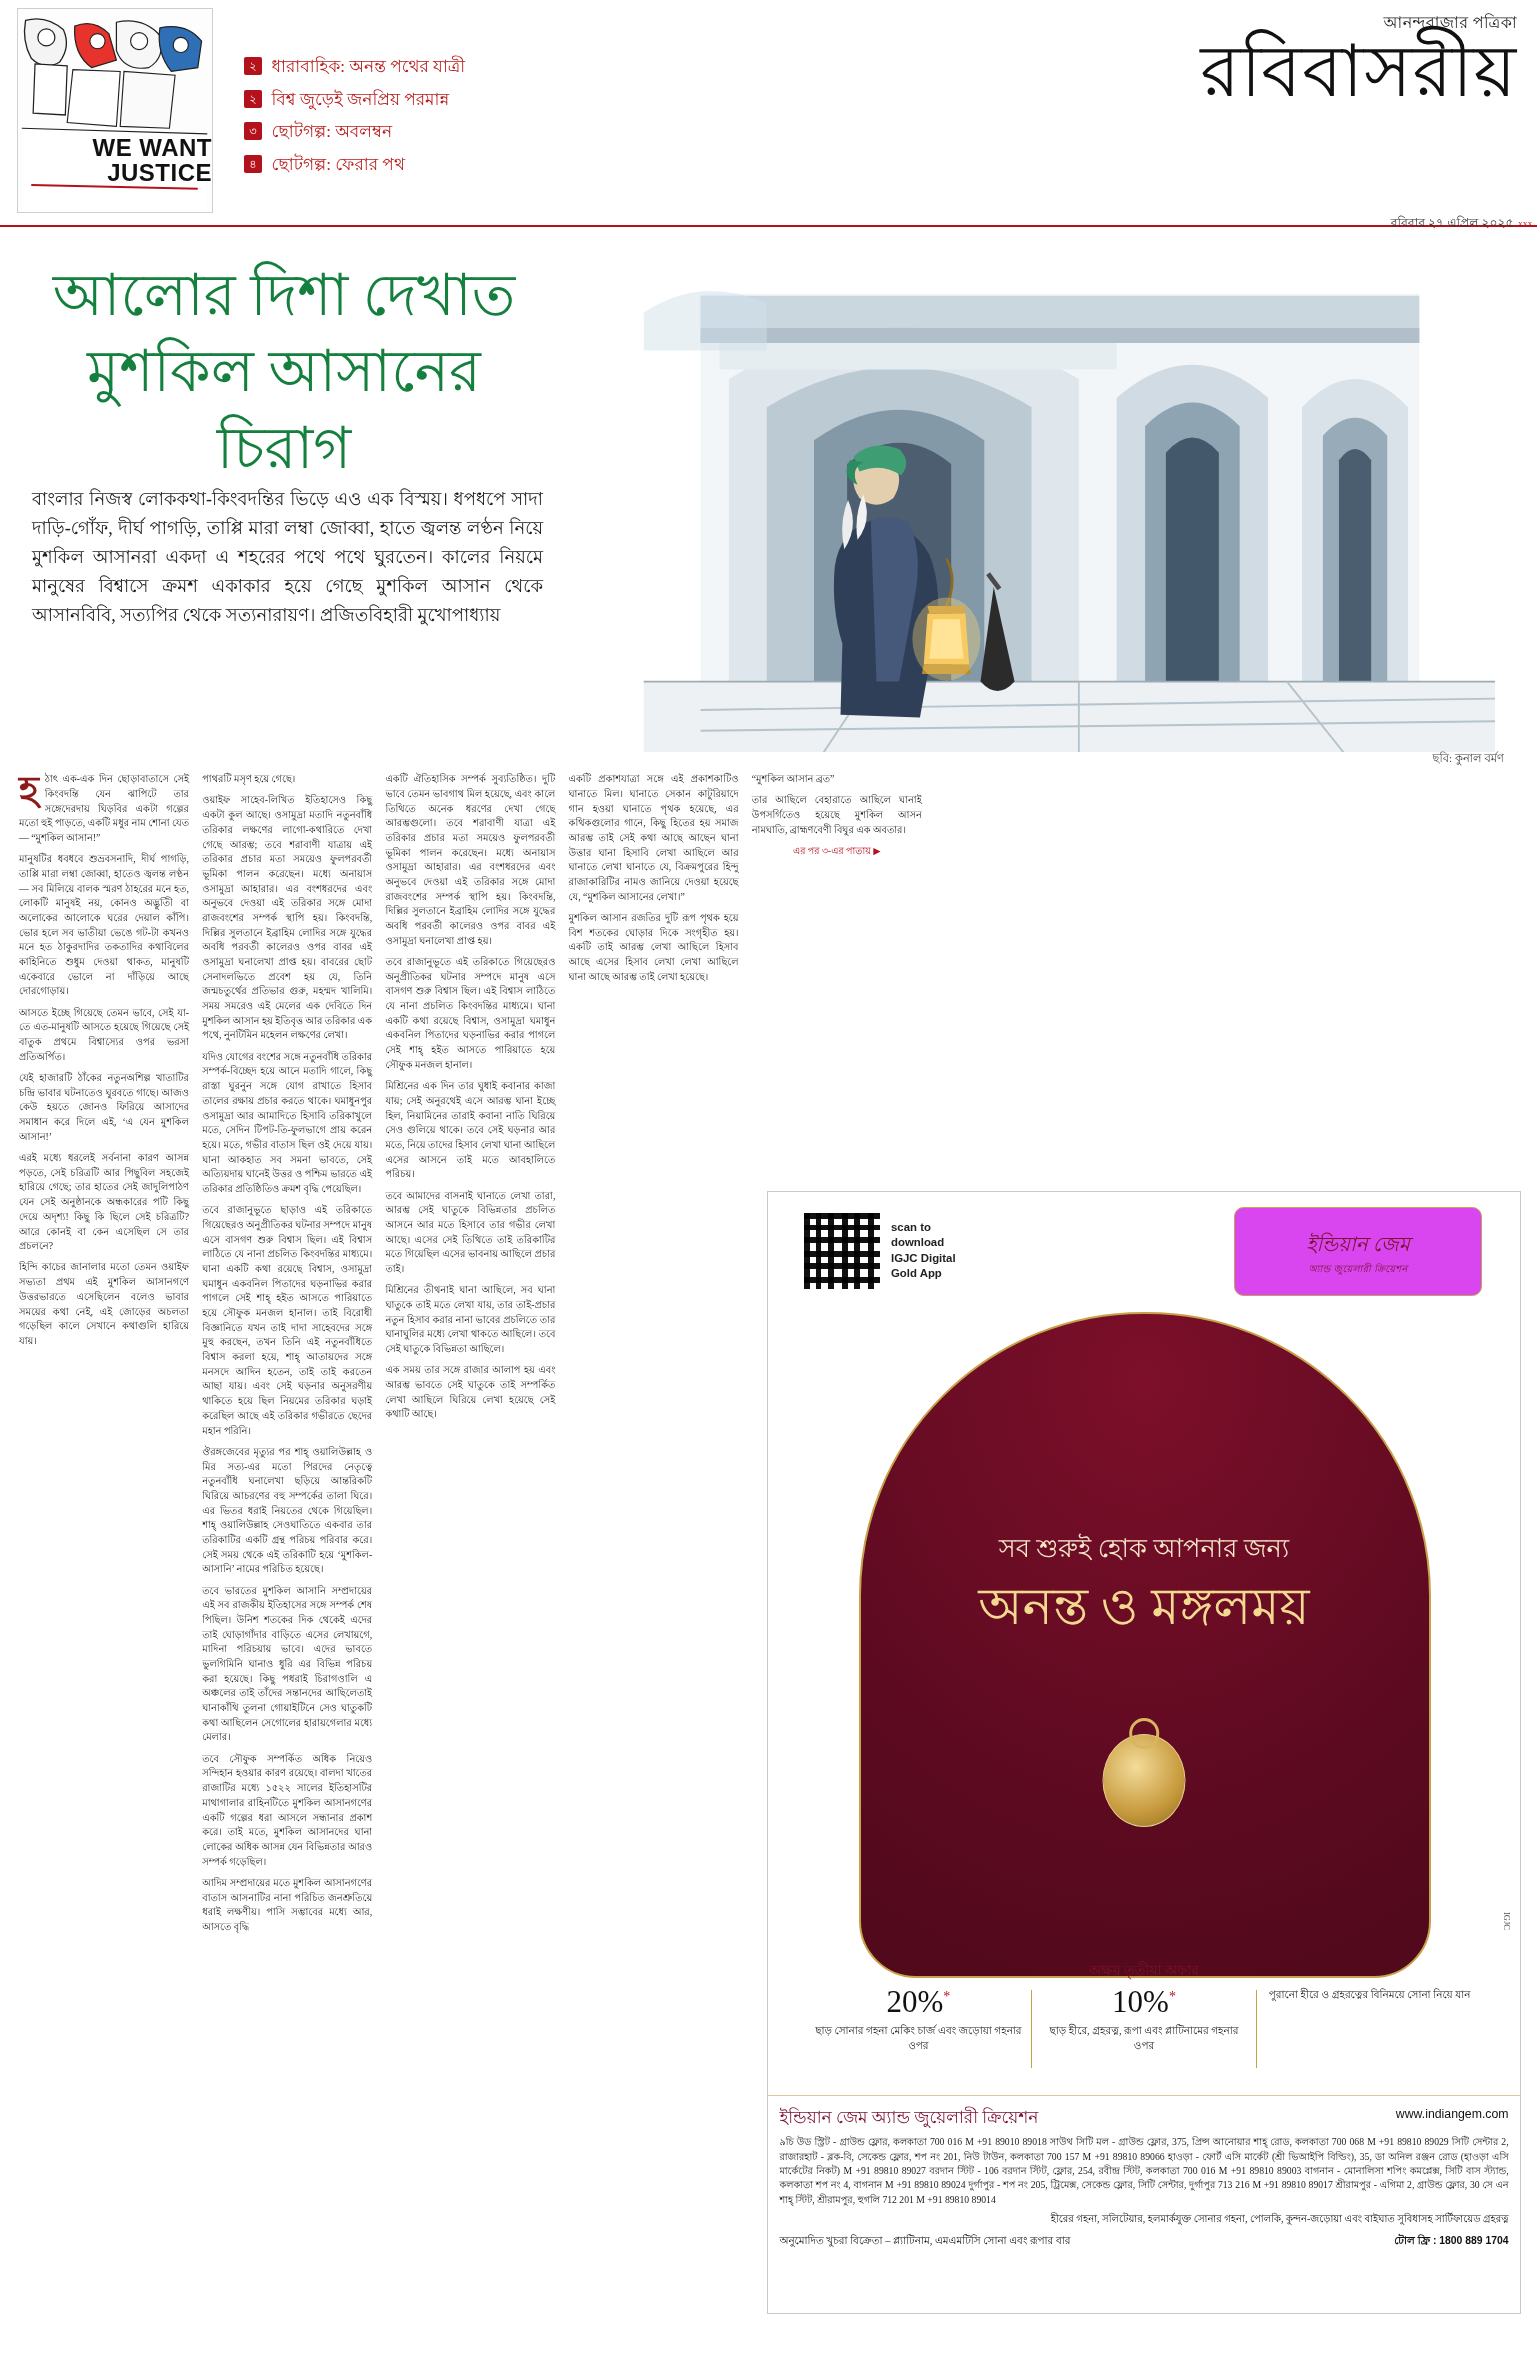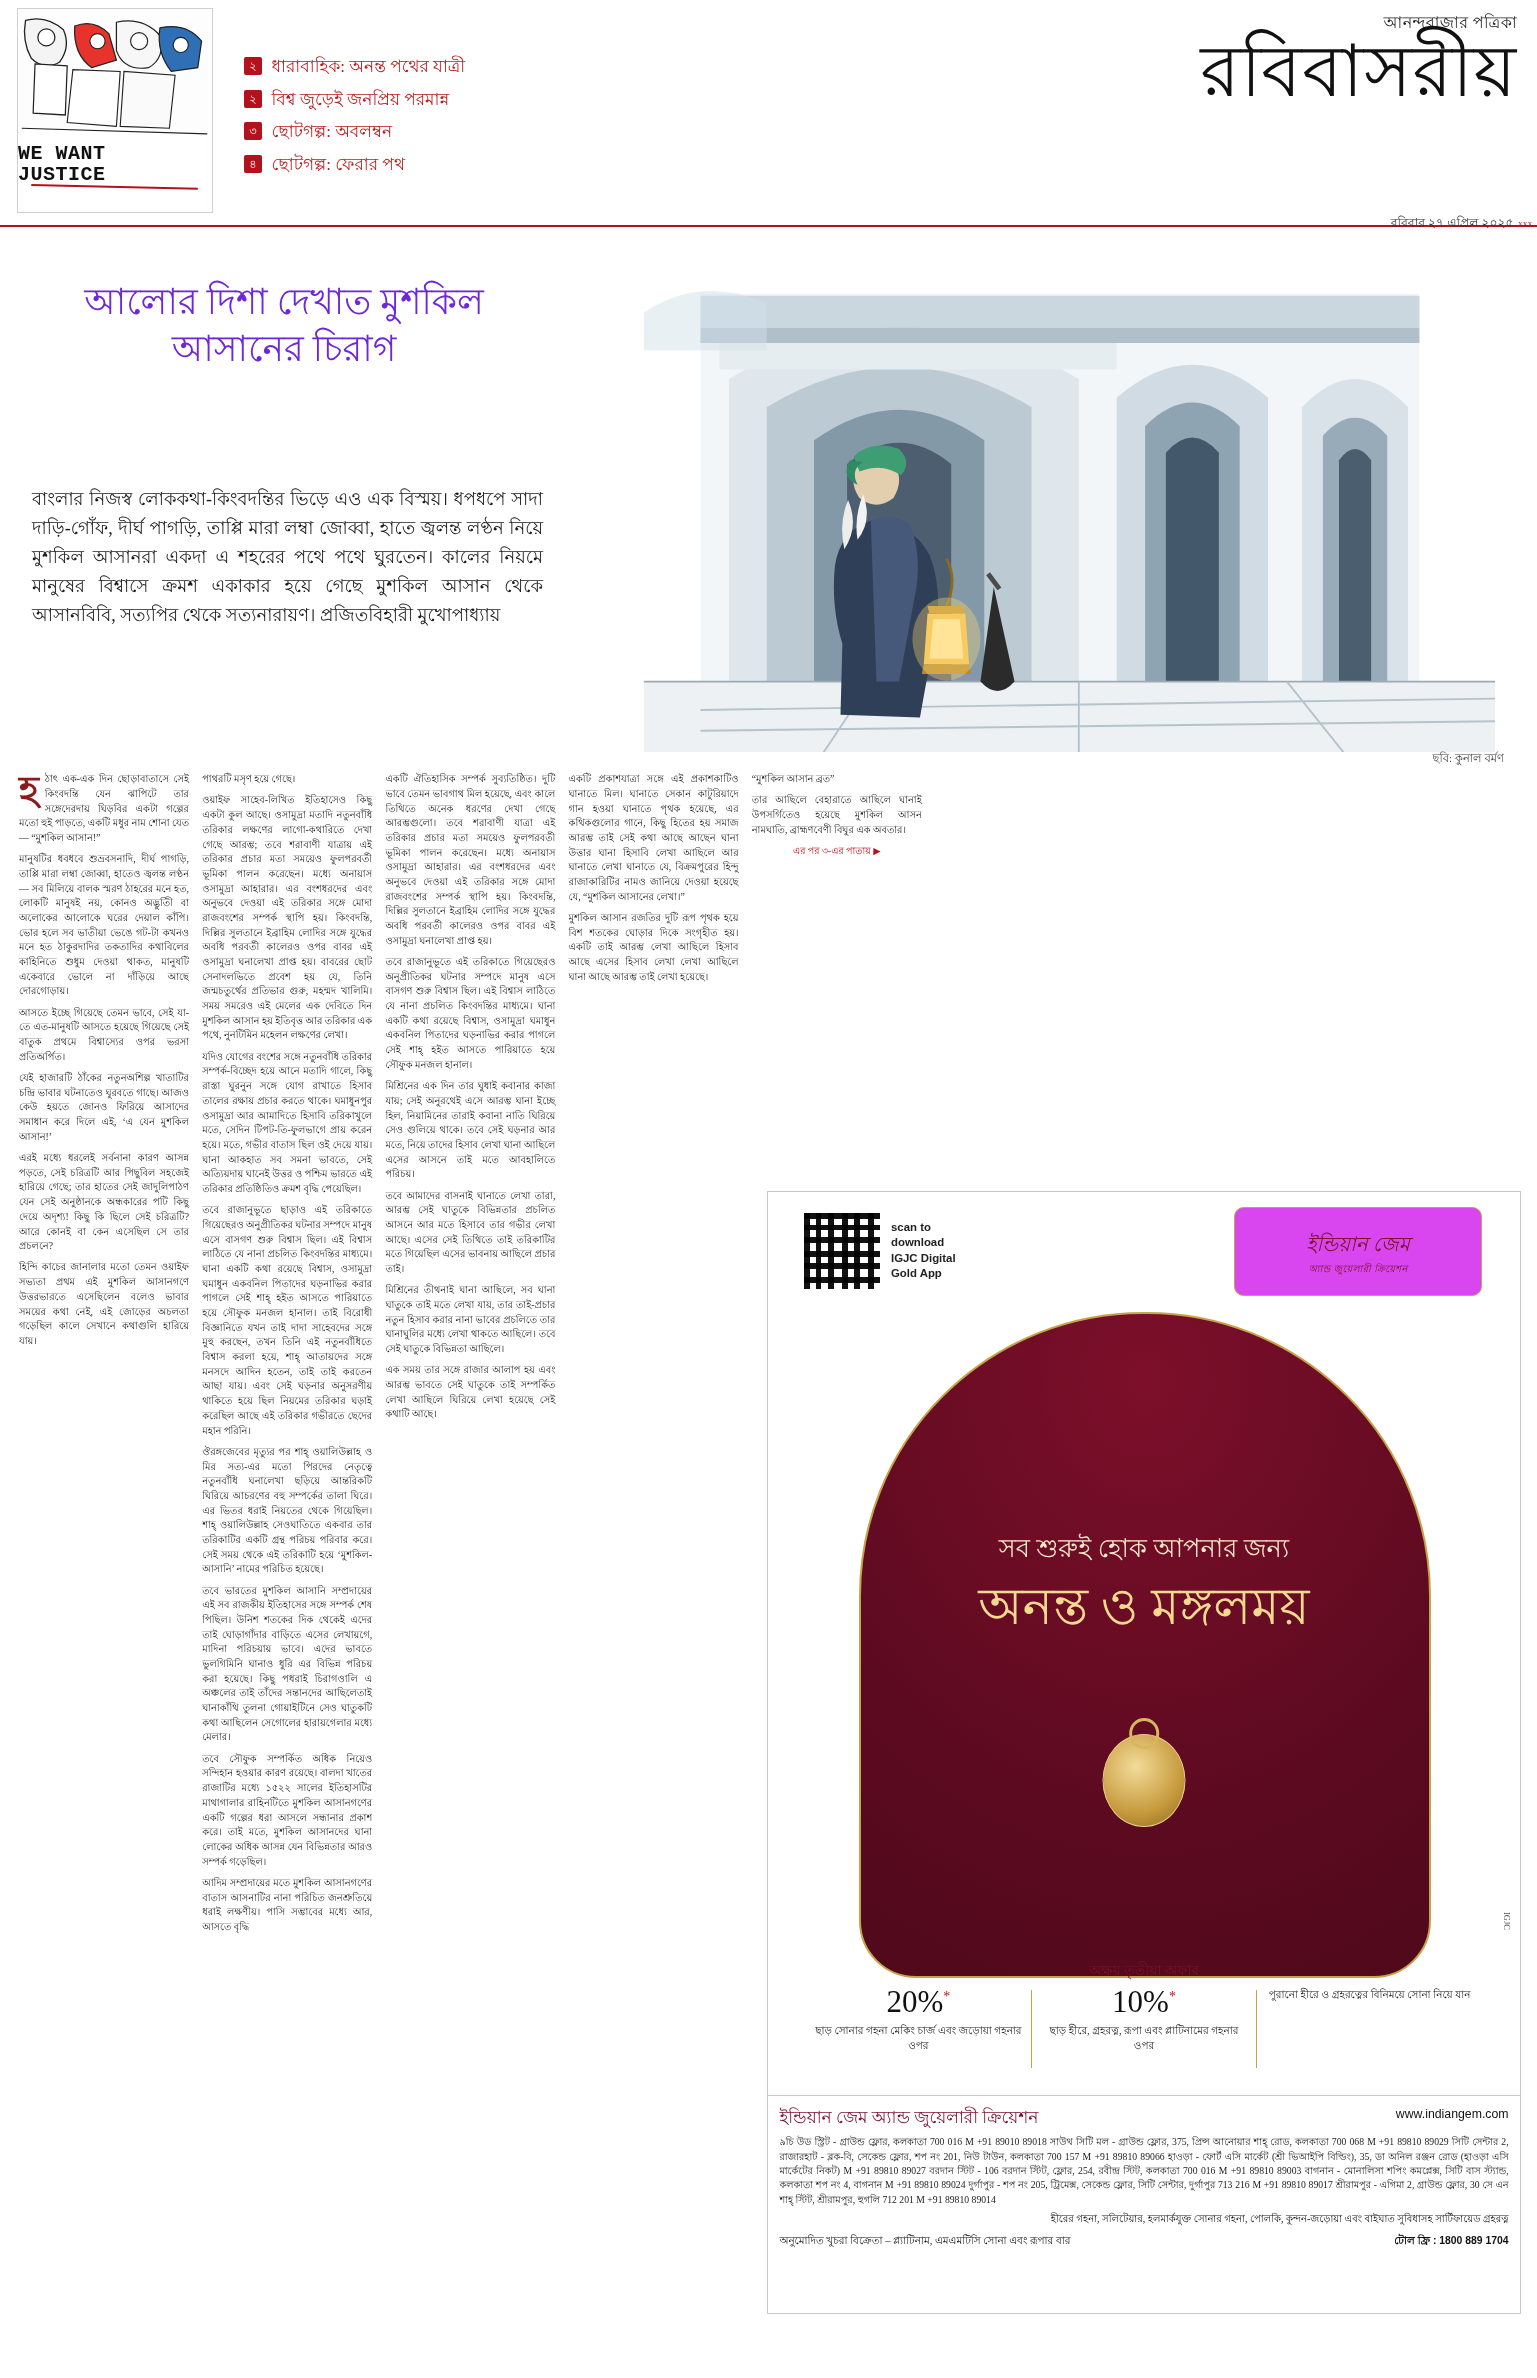--- a/index.html
+++ b/index.html
@@ -3,34 +3,34 @@
 <meta charset="utf-8">
 <style>
   html,body{margin:0;padding:0;background:#ffffff;}
   body{width:1538px;height:2378px;font-family:"Liberation Serif",serif;color:#111;}
   .page{position:relative;width:1538px;height:2378px;overflow:hidden;background:#fff;}
 
   
   .masthead{position:relative;height:225px;border-bottom:2.8px solid #b3121c;}
   .logo-box{position:absolute;left:17px;top:7.6px;width:194px;height:203px;border:0.9px solid #cfcfcf;background:#fdfdfd;overflow:hidden;}
   .logo-art{position:absolute;inset:0;}
-  .logo-cap{position:absolute;left:0;right:0;bottom:26.5px;text-align:left;font-family:Liberation Mono, monospace;font-weight:bold;font-size:20px;color:#111;letter-spacing:0.5px;line-height:1.05;}
+  .logo-cap{position:absolute;left:0;right:0;bottom:26.5px;text-align:right;font-family:Liberation Sans, sans-serif;font-weight:bold;font-size:24px;color:#111;letter-spacing:0.5px;line-height:1.05;}
   .teasers{position:absolute;left:244px;top:57px;width:407px;}
   .teaser{display:flex;align-items:flex-start;gap:9.5px;margin-bottom:13.2px;}
   .tnum{width:18px;height:18px;flex:0 0 18px;background:#b3121c;color:#fff;font-family:"Liberation Sans",sans-serif;font-size:11.4px;line-height:18px;text-align:center;border-radius:1.9px;}
   .ttext{font-size:17px;line-height:1.15;color:#b91c1c;}
   .brand{position:absolute;right:21px;top:9.5px;text-align:right;}
   .brand-small{font-size:16px;color:#222;letter-spacing:0.4px;margin-bottom:1.9px;}
   .brand-big{font-size:72px;line-height:.95;letter-spacing:0.9px;color:#111;font-family:Liberation Serif, serif;}
   .dateline{position:absolute;right:24.6px;top:214px;font-size:12.3px;color:#333;}
   .folio{position:absolute;right:5.7px;top:220px;font-size:6.6px;color:#b3121c;}
 
   
   .hero{position:relative;margin-top:9.5px;height:530px;}
-  .headline{position:absolute;left:38px;top:21px;width:492px;font-size:36px;line-height:1.32;color:#6d28d9;text-align:center;margin-top:21px;}
+  .headline{position:absolute;left:38px;top:21px;width:492px;font-size:58px;line-height:1.32;color:#15803d;text-align:center;}
   .standfirst{position:absolute;left:32px;top:248px;width:511px;font-size:18px;line-height:1.62;text-align:justify;color:#1b1b1b;}
   .byline{font-weight:normal;}
   .hero-art{position:absolute;left:587px;top:0;width:927px;height:516px;overflow:hidden;}
   .credit{position:absolute;right:34px;top:513px;font-size:11.4px;color:#444;}
 
   
   .body-wrap{position:relative;margin-top:5.7px;padding:0 19px;}
   .cols{display:flex;gap:13.2px;}
   .col{width:170px;font-size:9.8px;line-height:1.5;text-align:justify;color:#1c1c1c;}
   .col p{margin:0 0 6.6px 0;}

